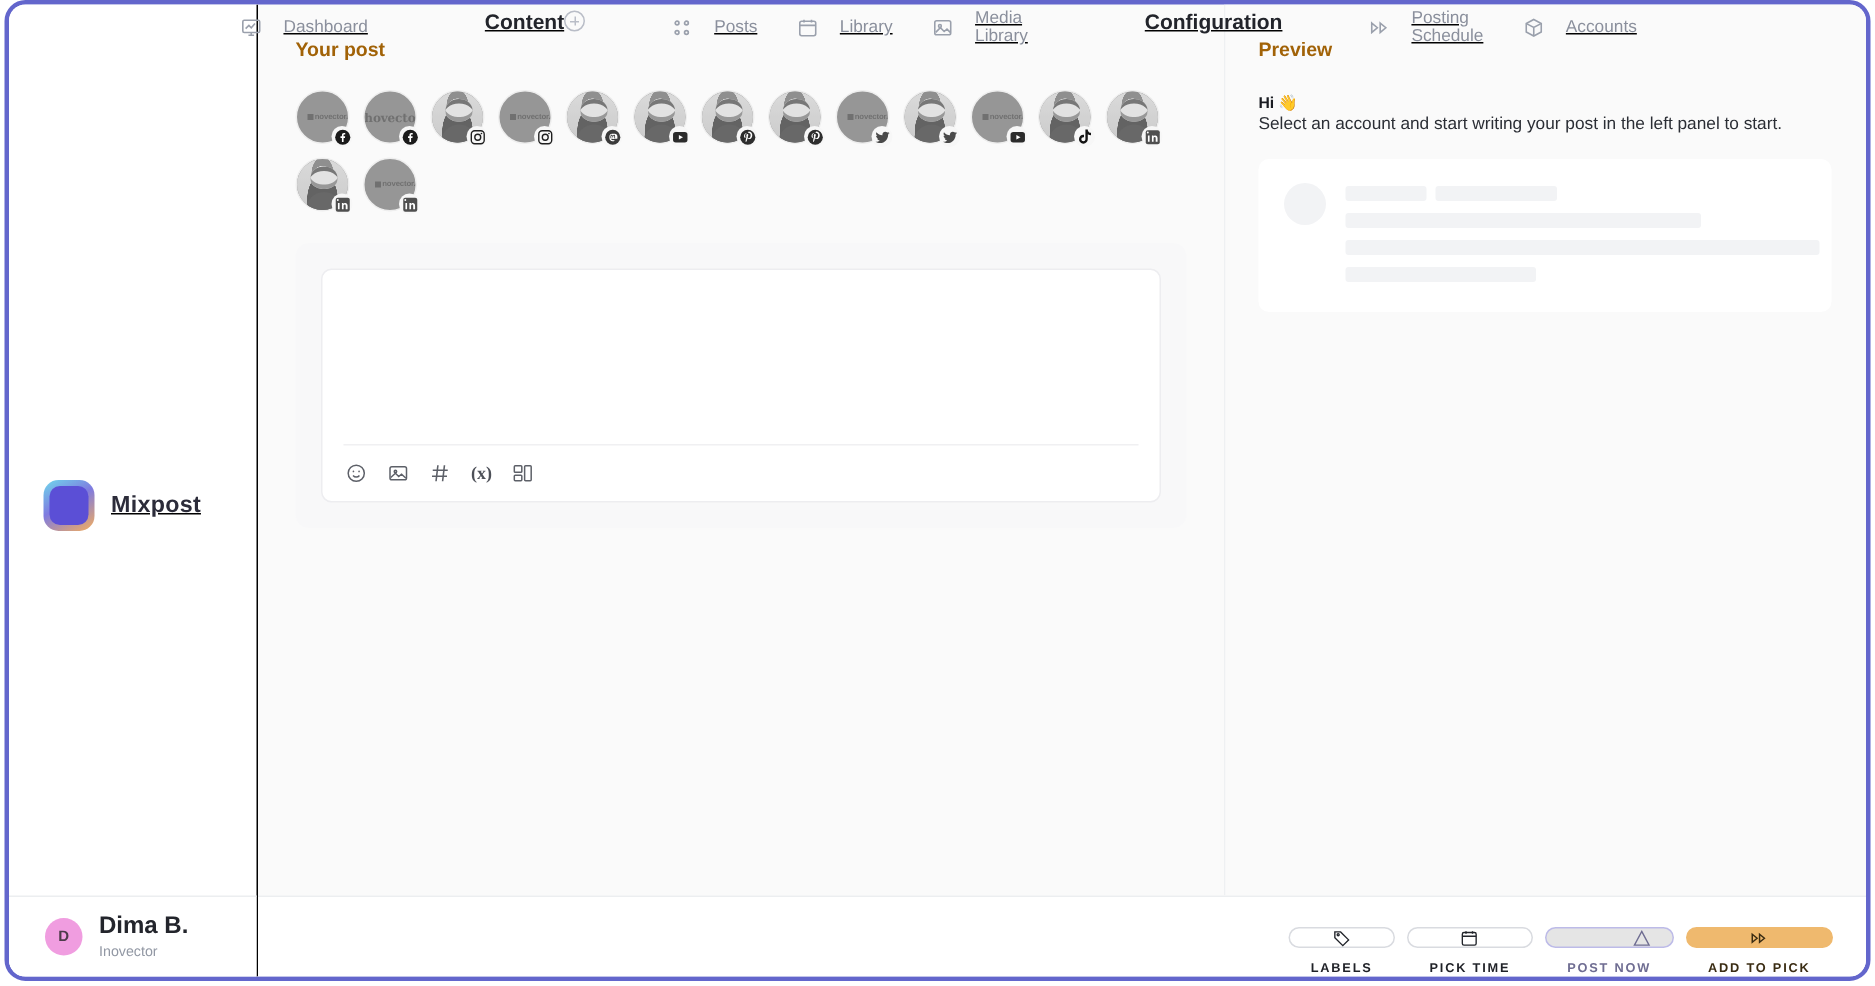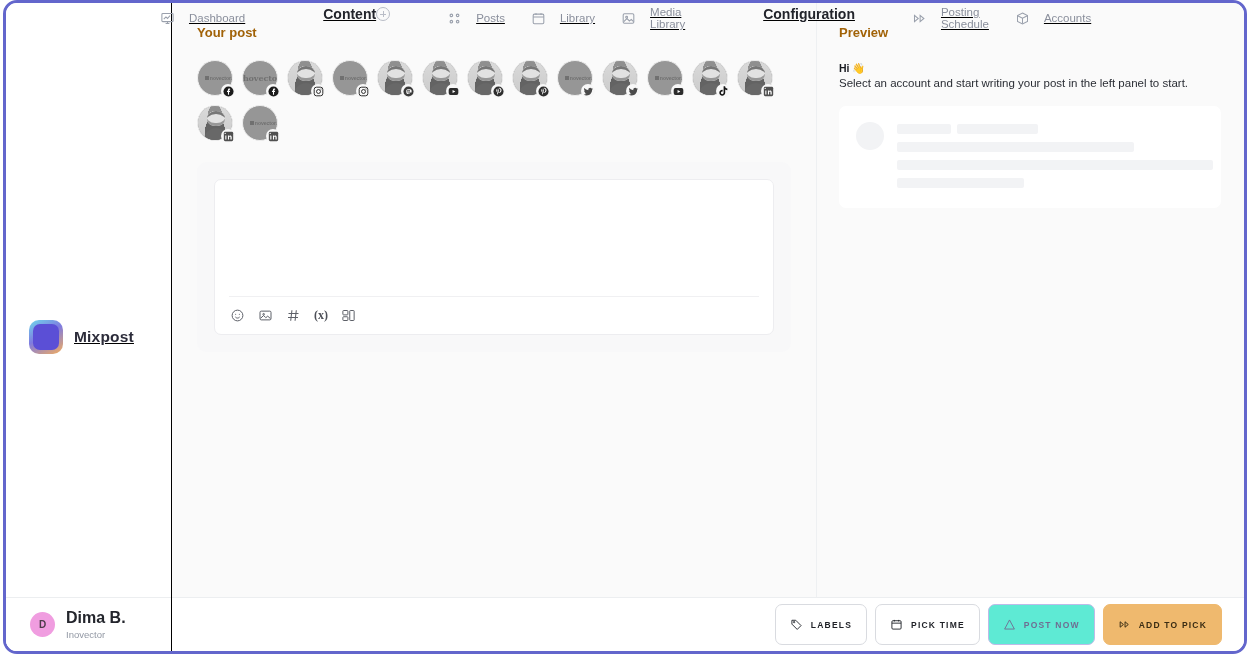--- a/index.html
+++ b/index.html
@@ -231,31 +231,31 @@
 
   
   #footer {
     height: 54px; flex: 0 0 54px;
     border-top: 1px solid #eceef0;
     background: #ffffff;
     display: flex; align-items: center; justify-content: flex-end;
     gap: 8px; padding-right: 22px;
   }
   .btn {
-    height: 41px; border-radius: 7px;
+    height: 14px; border-radius: 7px;
     font-family: "Liberation Sans", sans-serif;
     font-size: 8.5px; font-weight: 700; letter-spacing: 1.2px;
     display: flex; align-items: center; gap: 8px;
     padding: 0 14px;
     cursor: pointer;
     border: 1px solid #d9dbe0;
-    background: #fff; color: #1f2127;
+    background: #fff; color: #1f2127; flex-direction: column;
   }
   .btn svg { display: block; }
-  .btn-post { background: #5eead4; border-color: #bdbbe8; color: #6f6d92; }
+  .btn-post { background: #e5e5e5; border-color: #bdbbe8; color: #6f6d92; align-items: flex-end; }
   .btn-queue { background: #efb96e; border-color: #efb96e; color: #3a2c13; }
 </style>
 </head>
 <body>
 
 <div id="window">
 
   <div id="sidebar">
 
     <div class="brand">

